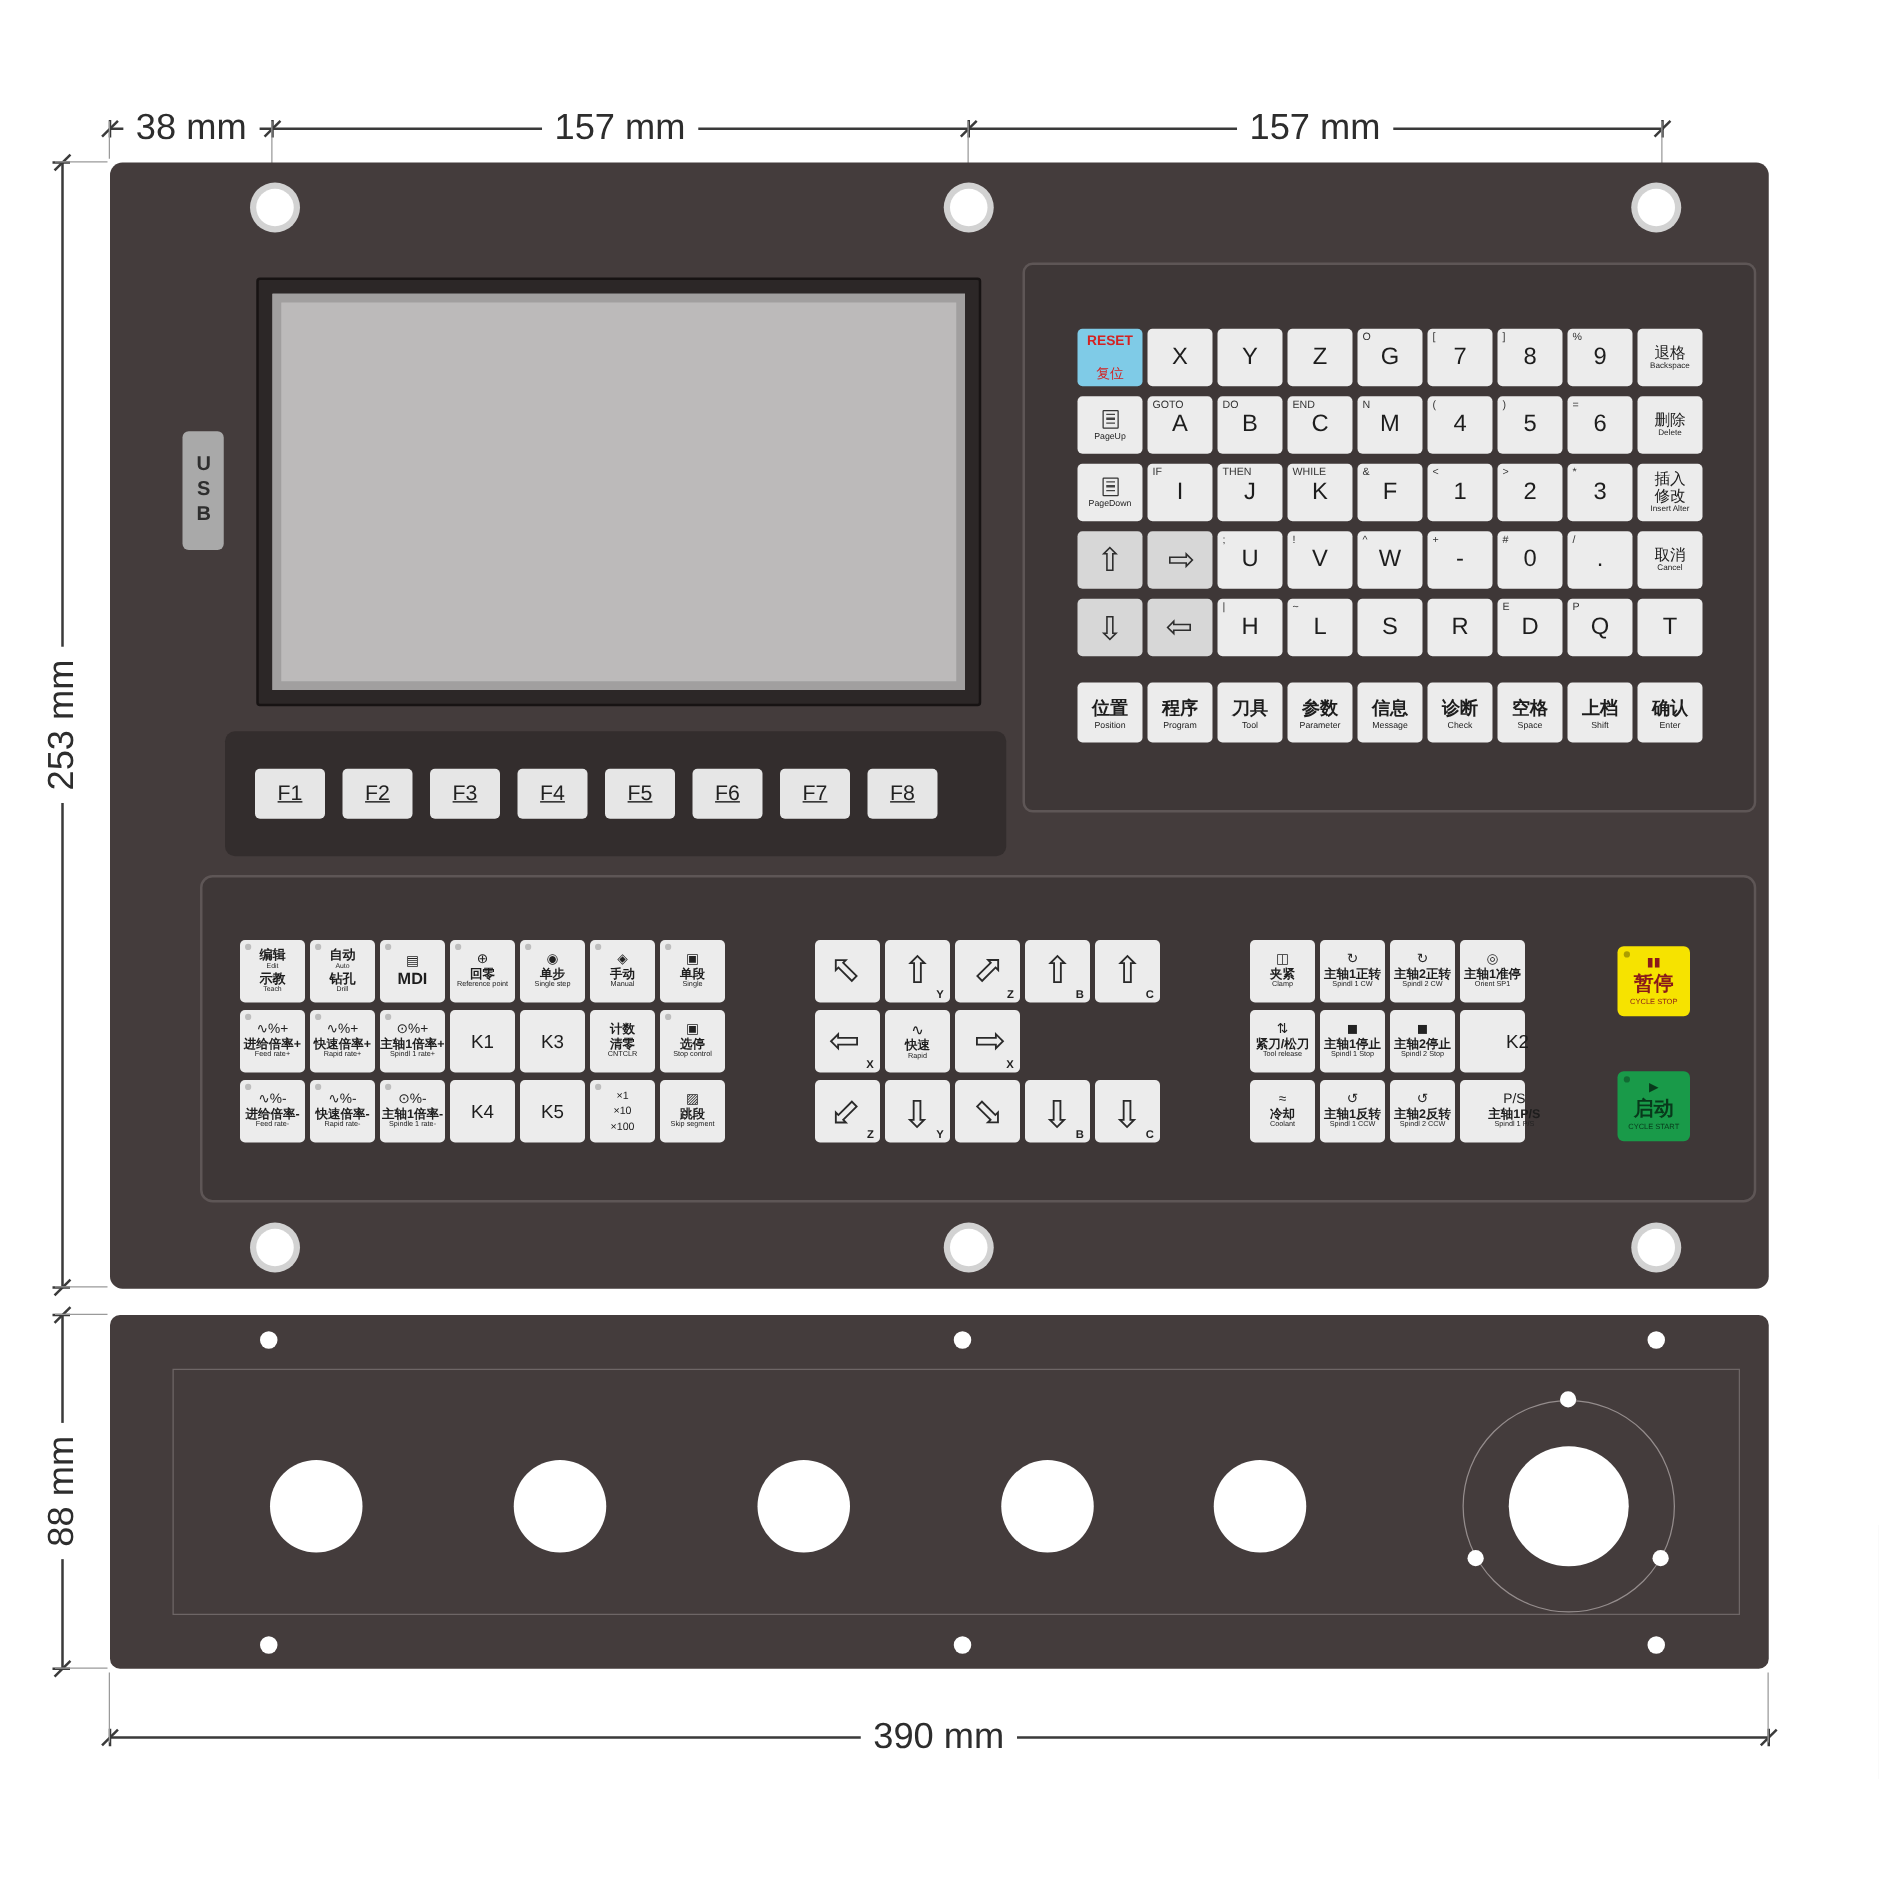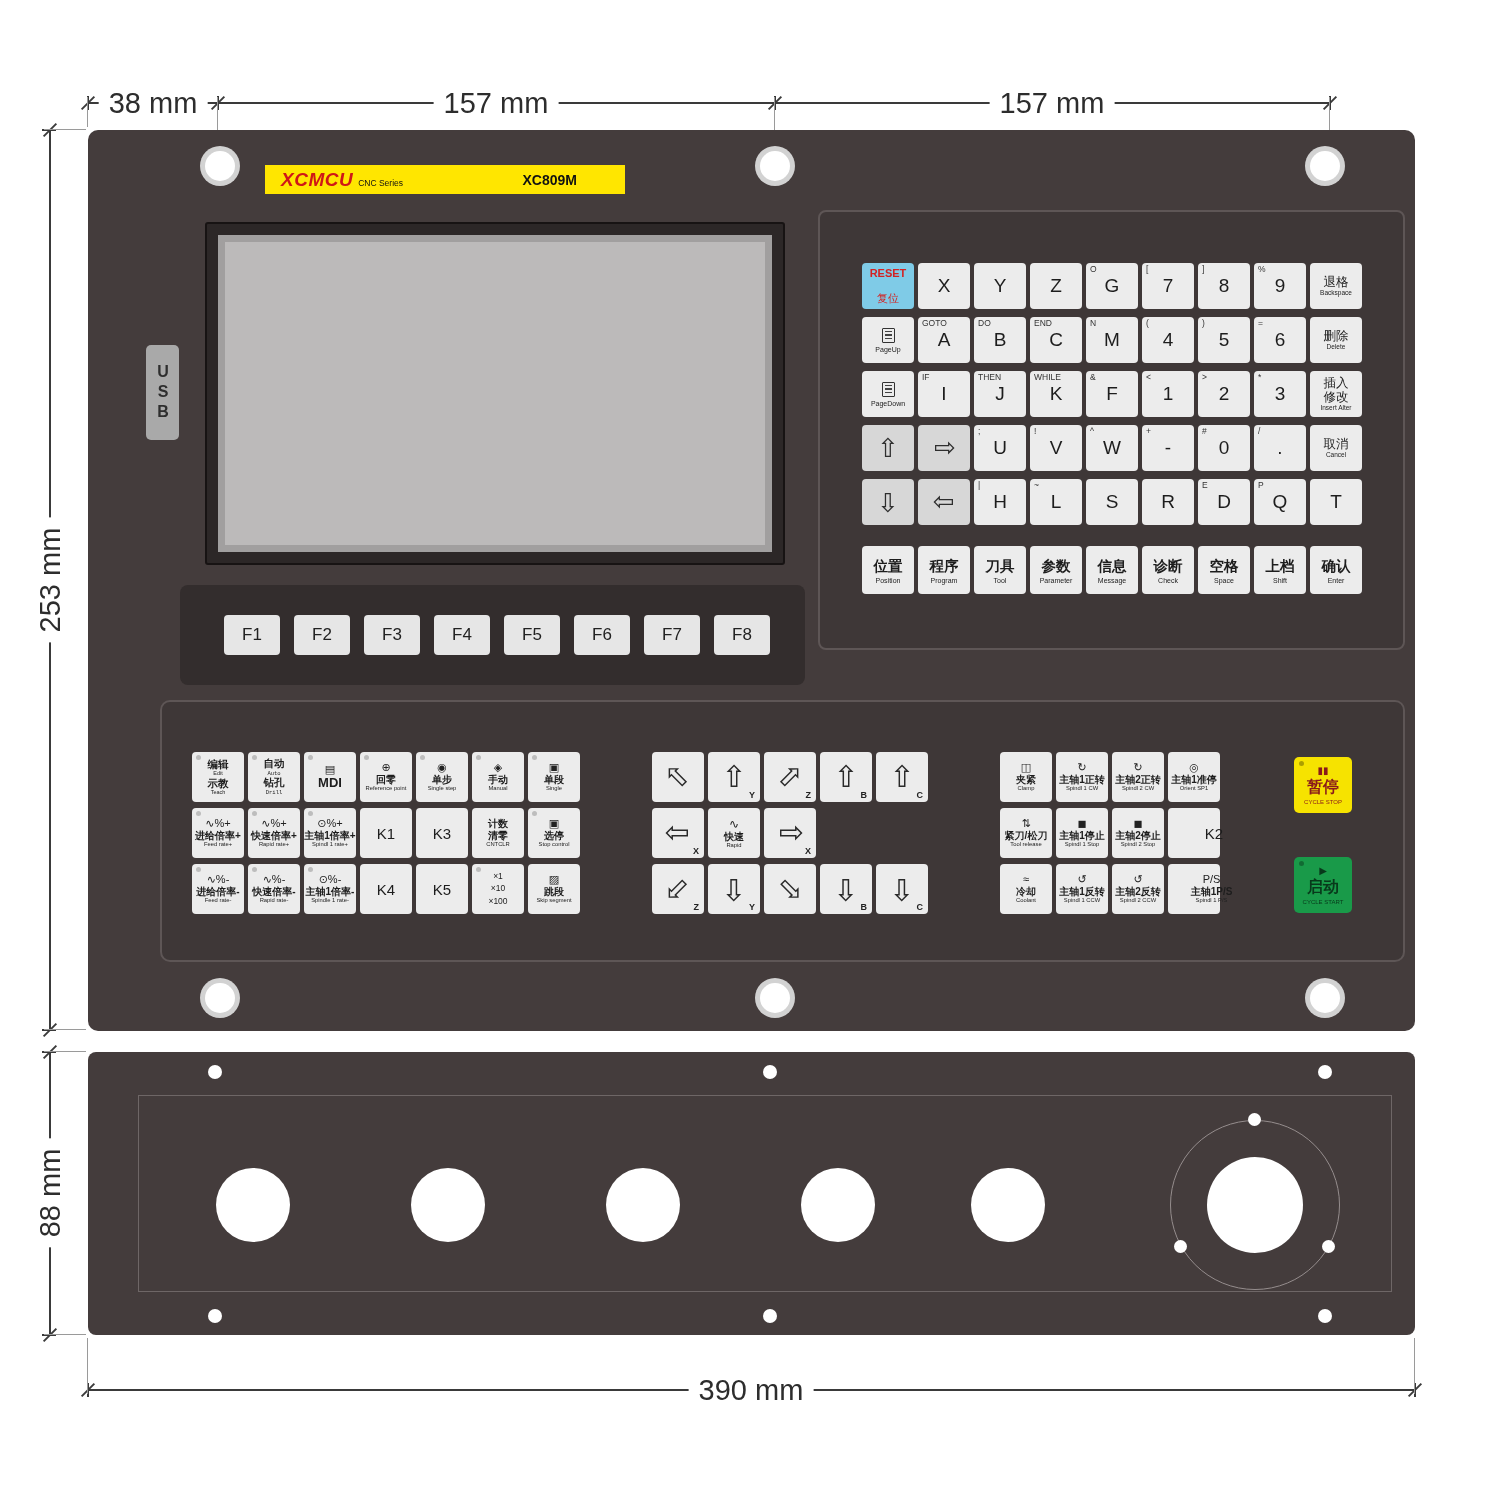--- a/index.html
+++ b/index.html
@@ -34,21 +34,21 @@
   #logo{position:absolute;left:177px;top:35px;width:360px;height:29px;background:#ffe600;display:flex;align-items:center;padding:0 16px;}
   #logo .brand{color:#cf1717;font-style:italic;font-weight:bold;font-size:19px;letter-spacing:.5px;}
   #logo .series{font-size:8.5px;color:#111;margin:6px 0 0 5px;}
   #logo .model{margin-left:auto;margin-right:32px;font-size:14px;font-weight:bold;color:#111;}
   #usb{position:absolute;left:58px;top:215px;width:33px;height:95px;background:#a9a9a9;border-radius:5px;display:flex;align-items:center;justify-content:center;writing-mode:vertical-lr;text-orientation:upright;font-size:16px;font-weight:bold;color:#2e2e2e;letter-spacing:3px;}
   #screen{position:absolute;left:117px;top:92px;width:580px;height:343px;background:#2c2727;border:2px solid #171313;border-radius:3px;padding:11px;}
   .screen-inner{width:100%;height:100%;background:#bcbaba;border:7px solid #a19f9f;}
 
   
   #fstrip{position:absolute;left:92px;top:455px;width:625px;height:100px;background:#332d2d;border-radius:8px;display:flex;align-items:center;}
-  #fkey-row{display:flex;gap:14px;margin-left:44px;}
+  #fkey-row{display:flex;gap:14px;margin-left:24px;text-decoration:underline;}
   .fkey{width:56px;height:40px;background:#e6e6e6;border-radius:4px;display:flex;align-items:center;justify-content:center;font-size:17px;color:#222;}
 
   
   #kb-panel{position:absolute;left:730px;top:80px;width:587px;height:440px;background:#3e3737;border:2px solid #5e5656;border-radius:8px;}
   #kb-grid{position:absolute;left:42px;top:51px;display:grid;grid-template-columns:repeat(9,52px);grid-auto-rows:46px;gap:8px 4px;}
   #kb-menu{position:absolute;left:42px;top:334px;display:grid;grid-template-columns:repeat(9,52px);grid-auto-rows:48px;gap:4px;}
   .key{background:#ececec;border-radius:4px;display:flex;align-items:center;justify-content:center;position:relative;color:#1d1d1d;}
   .key .main{font-size:19px;}
   .key .corner{position:absolute;top:1px;left:4px;font-size:8.5px;color:#333;}
   .key.fn{flex-direction:column;gap:1px;}
@@ -154,25 +154,20 @@
   </div>
 
   <div id="main-panel">
     <div class="hole" style="left:117px;top:21px"></div>
     <div class="hole" style="left:672px;top:21px"></div>
     <div class="hole" style="left:1222px;top:21px"></div>
     <div class="hole" style="left:117px;top:853px"></div>
     <div class="hole" style="left:672px;top:853px"></div>
     <div class="hole" style="left:1222px;top:853px"></div>
 
-    <div id="logo">
-      <span class="brand">XCMCU</span>
-      <span class="series">CNC Series</span>
-      <span class="model">XC809M</span>
-    </div>
 
     <div id="usb">USB</div>
 
     <div id="screen">
       <div class="screen-inner"></div>
     </div>
 
     <div id="fstrip">
       <div id="fkey-row">
           <div class="fkey">F1</div>
@@ -409,21 +404,21 @@
 
     <div id="keypad">
       <div id="kp-left">
           <div class="pkey" style="grid-area: 1 / 1;">
             <span class="pzh">编辑</span>
             <span class="pen">Edit</span>
             <span class="pzh">示教</span>
             <span class="pen">Teach</span>
             <span class="led"></span>
           </div>
-          <div class="pkey" style="grid-area: 1 / 2; font-family: Liberation Mono, monospace;">
+          <div class="pkey" style="grid-area: 1 / 2;">
             <span class="pzh">自动</span>
             <span class="pen">Auto</span>
             <span class="pzh">钻孔</span>
             <span class="pen">Drill</span>
             <span class="led"></span>
           </div>
           <div class="pkey mdikey" style="grid-area: 1 / 3;">
             <span class="icon">▤</span>
             <span class="zh">MDI</span>
             <span class="led"></span>

